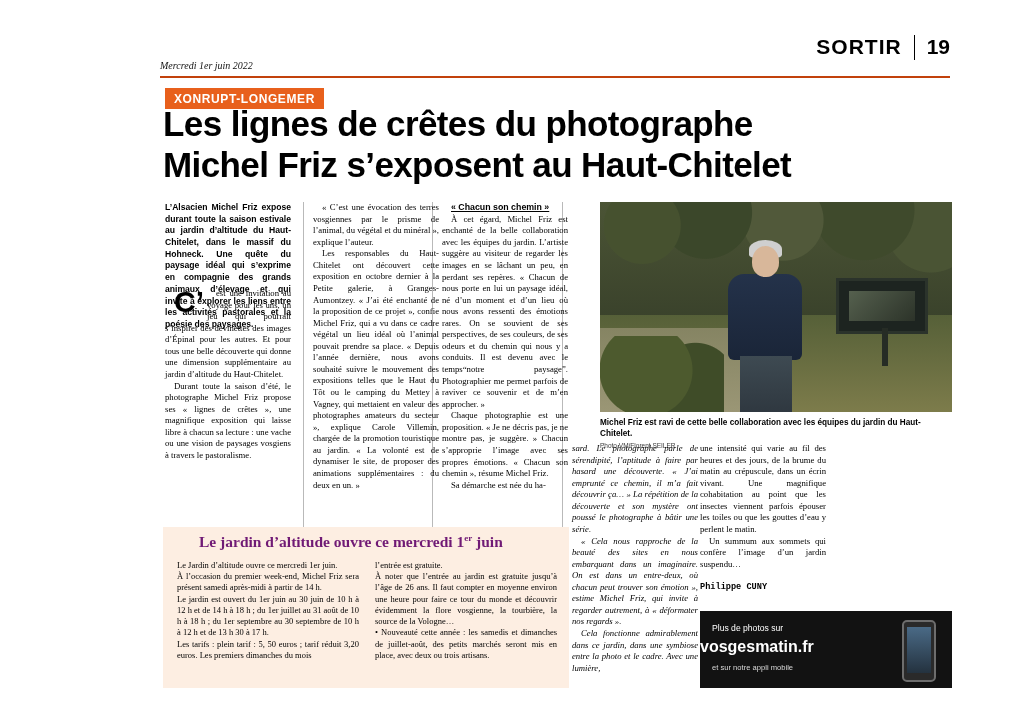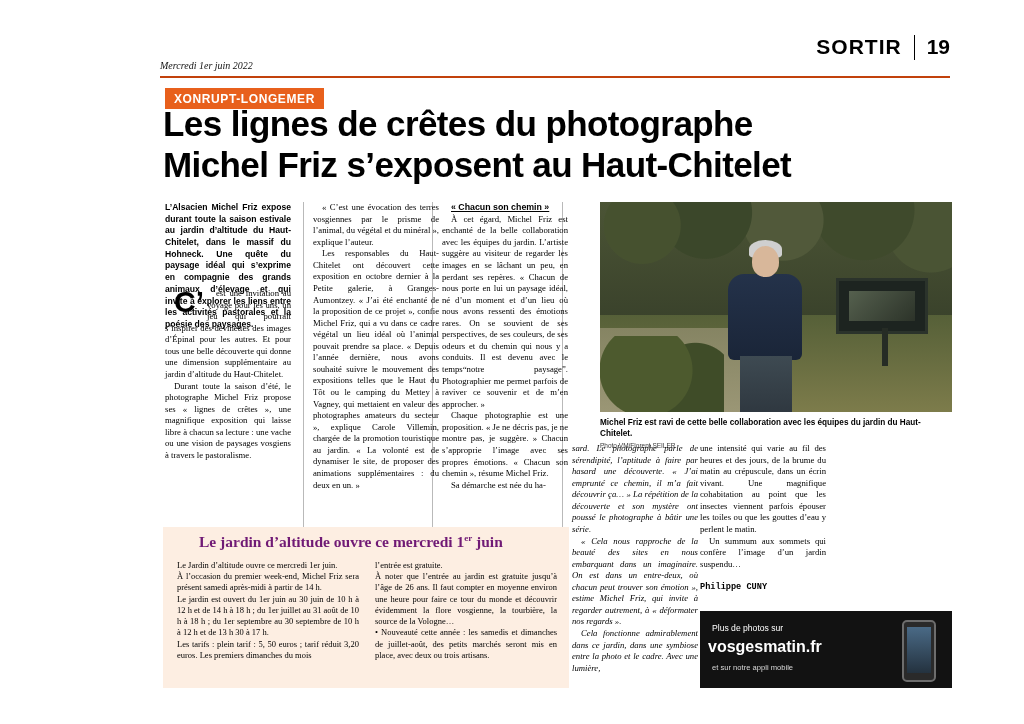--- a/index.html
+++ b/index.html
@@ -295,21 +295,21 @@
     background: #121212;
     color: #fff;
   }
   .promo .line1 {
     position: absolute; left: 12px; top: 12px;
     font-family: "Liberation Sans", sans-serif;
     font-size: 8.6px;
     color: #ffffff;
   }
   .promo .brand {
-    position: absolute; left: 8px; top: 27px;
+    position: absolute; left: 0; top: 27px;
     font-family: "Liberation Sans", sans-serif;
     font-weight: bold;
     font-size: 16px;
     color: #ffffff;
   }
   .promo .line3 {
     position: absolute; left: 12px; top: 52px;
     font-family: "Liberation Sans", sans-serif;
     font-size: 7.6px;
     color: #d8d8d8;

